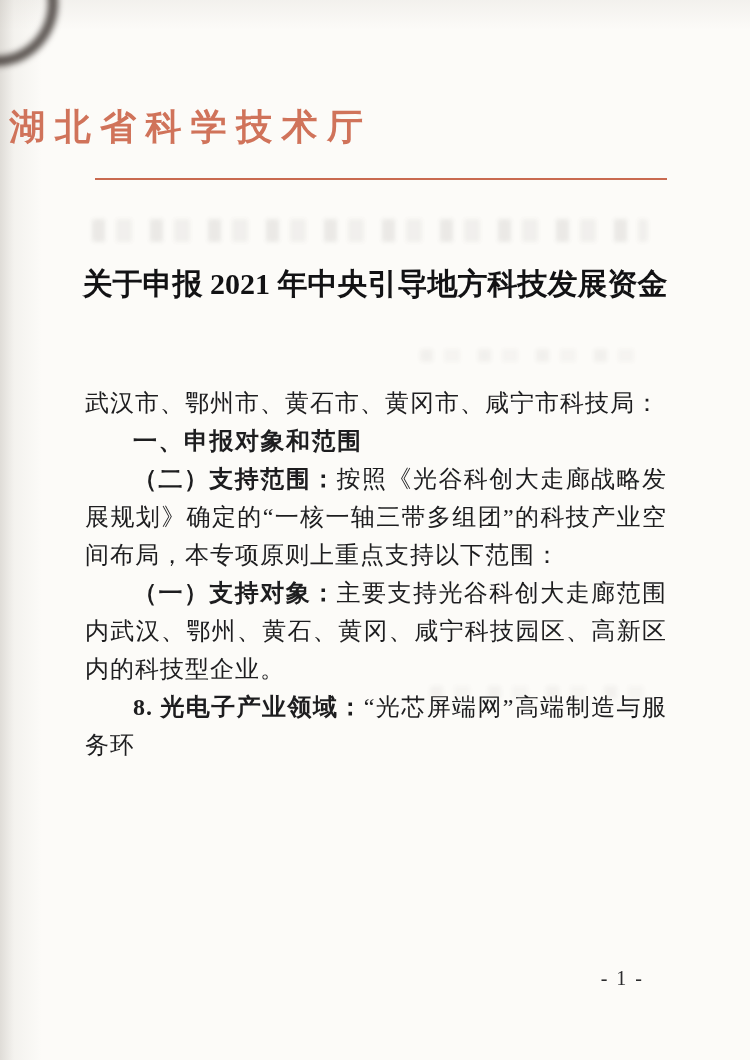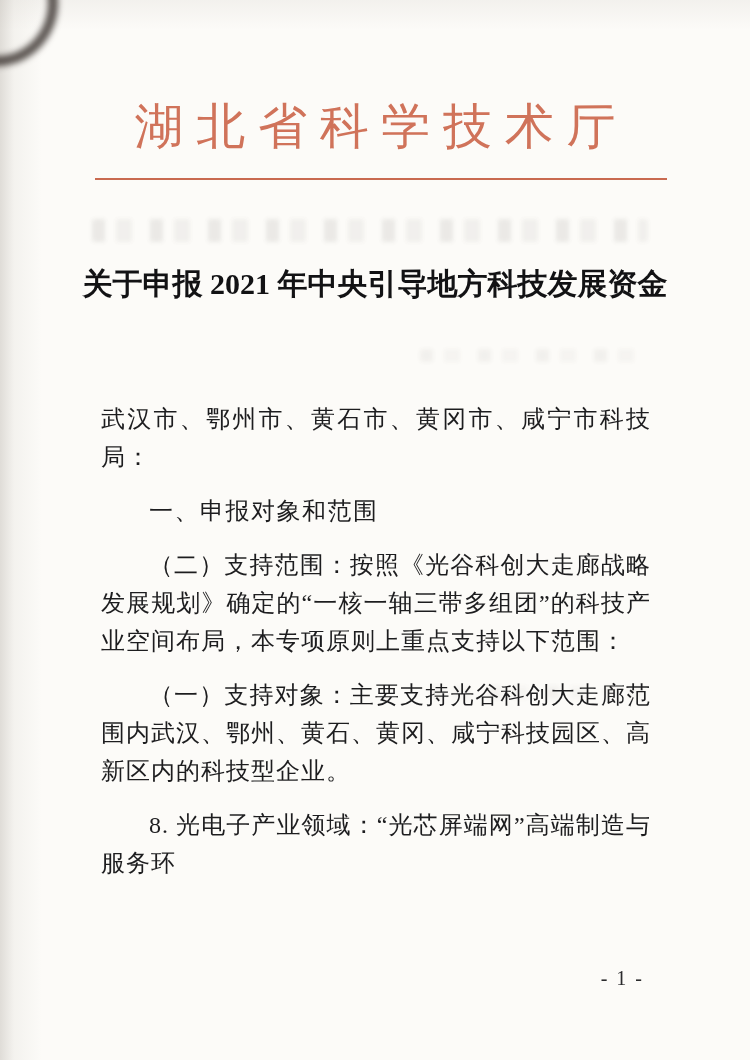--- a/index.html
+++ b/index.html
@@ -23,22 +23,22 @@
   }
   
   .corner-artifact{
     position:absolute;top:-60px;left:-64px;width:102px;height:106px;
     border-radius:50%;
     border:10px solid rgba(48,40,36,0.78);
     filter:blur(3px);
   }
   .letterhead{
     position:absolute;top:96px;left:0;width:100%;
-    text-align:center;
-    font-size:49px;line-height:62px;font-weight:400;
+    text-align:left;
+    font-size:36px;line-height:62px;font-weight:700;
     color:var(--letterhead-red);
     letter-spacing:0.26em;text-indent:0.26em;
   }
   .rule{
     position:absolute;top:178px;left:95px;width:572px;height:2px;
     background:var(--rule-red);
   }
   
   .ghost{
     position:absolute;filter:blur(2px);border-radius:3px;
@@ -53,23 +53,23 @@
     position:absolute;top:261px;left:0;width:100%;
     text-align:center;font-weight:700;color:#121214;
     font-size:30px;line-height:46px;
   }
   .body-text{
     position:absolute;top:384px;left:85px;width:582px;
     font-size:24px;line-height:38px;
     text-align:justify;color:var(--ink);
     letter-spacing:1px;
   }
-  .body-text p{margin:16px;}
+  .body-text p{margin:0;}
   .body-text p.indent{text-indent:2em;}
-  .lead{font-weight:400;}
+  .lead{font-weight:700;}
   .heading-line .lead{
     font-family:"Liberation Sans","DejaVu Sans",sans-serif;
     letter-spacing:1.5px;
   }
   .pagenum{
     position:absolute;top:966px;right:106px;
     font-size:20px;line-height:24px;color:#2b2b2d;
     letter-spacing:2px;
   }
 </style>

